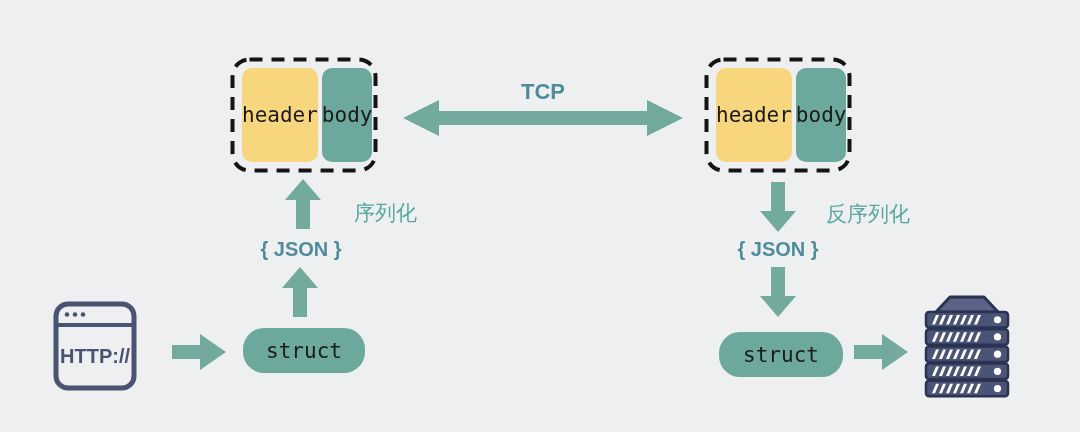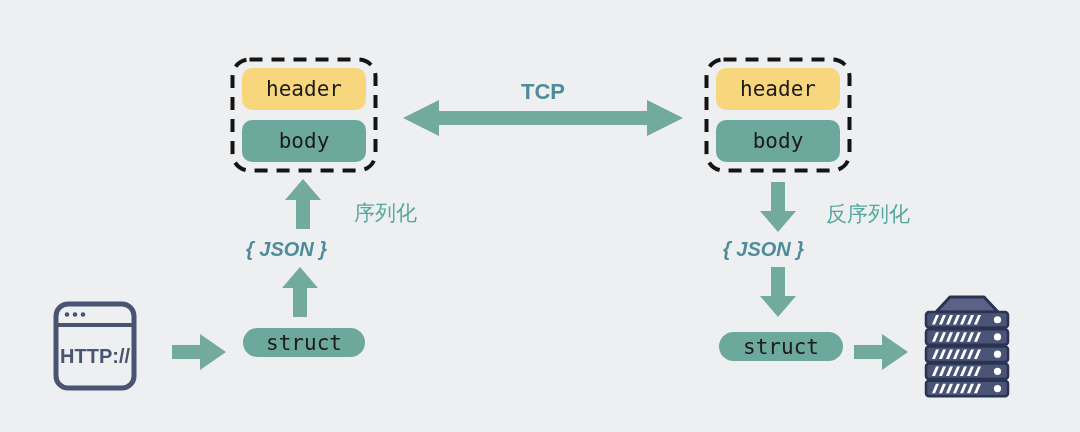--- a/index.html
+++ b/index.html
@@ -9,32 +9,32 @@
   }
   html,body{margin:0;padding:0;background:var(--bg);}
   .stage{position:relative;width:1080px;height:432px;background:var(--bg);overflow:hidden;
          font-family:"Liberation Sans",sans-serif;}
   .abs{position:absolute;}
 
   
   .packet{width:148px;height:116px;}
   .packet svg.dash{position:absolute;inset:0;}
   .packet .blocks{position:absolute;left:12px;top:11px;right:12px;bottom:11px;
-                  display:flex;flex-direction:column;gap:10px;}
+                  display:flex;flex-direction:row;gap:4px;}
   .pblock{flex:1;border-radius:10px;display:flex;align-items:center;justify-content:center;
           font-family:"DejaVu Sans Mono",monospace;font-size:21px;color:var(--block-text);}
   .pblock.header{background:var(--header-yellow);}
   .pblock.body{background:var(--block-teal);text-align:center;}
 
   .lbl-steel{color:var(--steel-blue);font-weight:bold;font-size:20px;}
   .lbl-tcp{color:var(--steel-blue);font-weight:600;font-size:22px;text-align:center;}
   .lbl-cjk{color:var(--cjk-teal);font-size:21px;white-space:nowrap;}
-  .json-lbl{font-style:italic;}
+  .json-lbl{text-align:center;}
 
-  .struct-box{width:122px;height:29px;background:var(--block-teal);border-radius:21px;
+  .struct-box{width:122px;height:45px;background:var(--block-teal);border-radius:21px;
               display:flex;align-items:center;justify-content:center;
               font-family:"DejaVu Sans Mono",monospace;font-size:21px;color:var(--block-text);}
   .arrow-fill{fill:var(--arrow-teal);}
 </style>
 </head>
 <body>
 
 <div class="stage">
 
   <div class="abs packet" style="left:230px;top:57px;">

